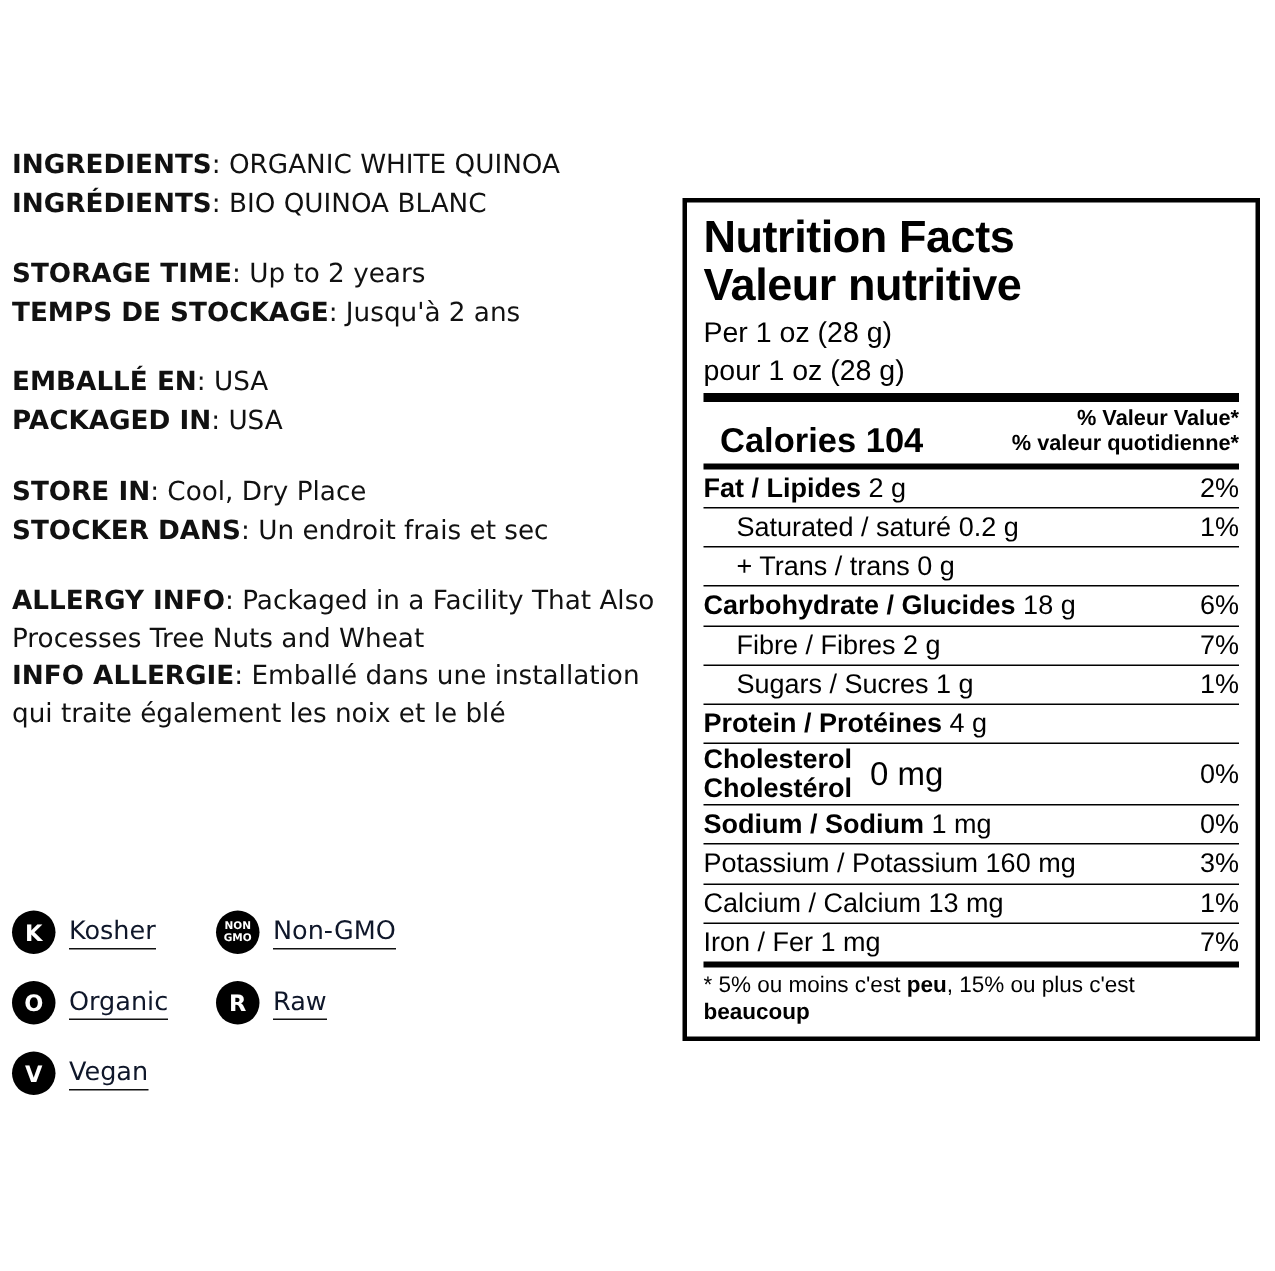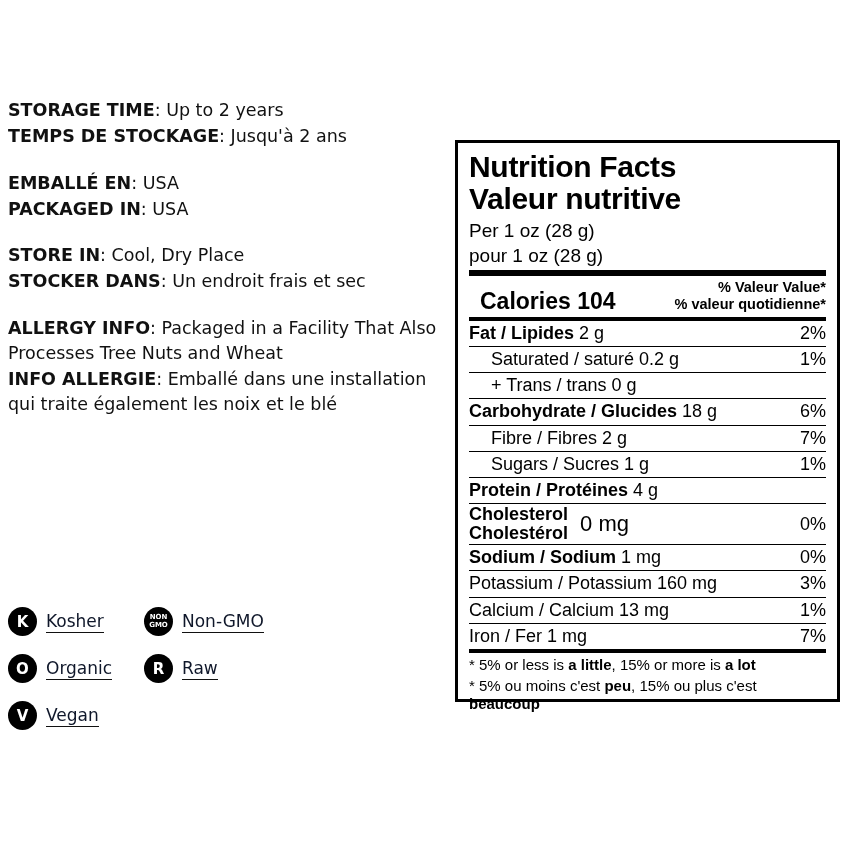--- a/index.html
+++ b/index.html
@@ -91,21 +91,21 @@
     padding-bottom: 1px;
   }
   .badge-kosher   { width: 118px; }
   .badge-organic  { width: 118px; }
   .badge-vegan    { width: 118px; }
 
   
   .nf {
     position: absolute;
     left: 455px;
-    top: 140px;
+    top: 132px;
     width: 385px;
     height: 562px;
     border: 3px solid #000000;
     background: #ffffff;
     box-sizing: border-box;
     font-family: "Liberation Sans", sans-serif;
   }
   .nf-inner {
     padding: 8px 11px 4px 11px;
   }
@@ -177,20 +177,24 @@
     line-height: 1.2;
     padding: 3px 0 0 0;
   }
   .footnote b { font-weight: bold; }
 </style>
 </head>
 <body>
 
 <div class="left-col">
 
+  <div class="info-block block-ingredients">
+    <p class="info-line"><span class="lbl">INGREDIENTS</span><span class="val">: ORGANIC WHITE QUINOA</span></p>
+    <p class="info-line"><span class="lbl">INGRÉDIENTS</span><span class="val">: BIO QUINOA BLANC</span></p>
+  </div>
 
   <div class="info-block block-storage">
     <p class="info-line"><span class="lbl">STORAGE TIME</span><span class="val">: Up to 2 years</span></p>
     <p class="info-line"><span class="lbl">TEMPS DE STOCKAGE</span><span class="val">: Jusqu'à 2 ans</span></p>
   </div>
 
   <div class="info-block block-packaged">
     <p class="info-line"><span class="lbl">EMBALLÉ EN</span><span class="val">: USA</span></p>
     <p class="info-line"><span class="lbl">PACKAGED IN</span><span class="val">: USA</span></p>
   </div>
@@ -327,17 +331,16 @@
       <div class="pct">1%</div>
     </div>
     <div class="rule-hair"></div>
 
     <div class="nf-row">
       <div class="name">Iron / Fer 1 mg</div>
       <div class="pct">7%</div>
     </div>
     <div class="rule-med"></div>
 
-    <div class="footnote"><span>* 5% or less is </span><b>a little</b><span>, 15% or more is </span><b>a lot</b></div>
     <div class="footnote"><span>* 5% ou moins c'est </span><b>peu</b><span>, 15% ou plus c'est </span><b>beaucoup</b></div>
 
   </div>
 </div>
 
 </body></html>

